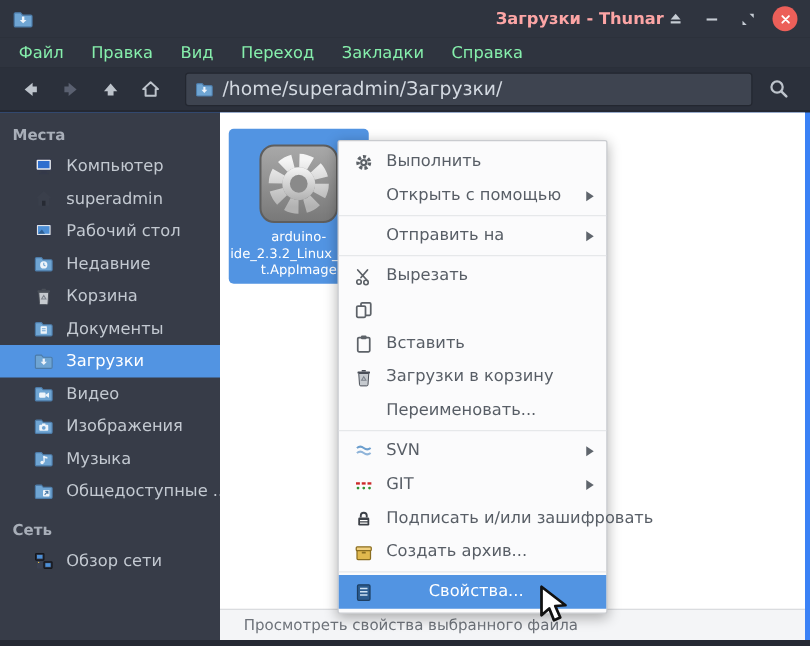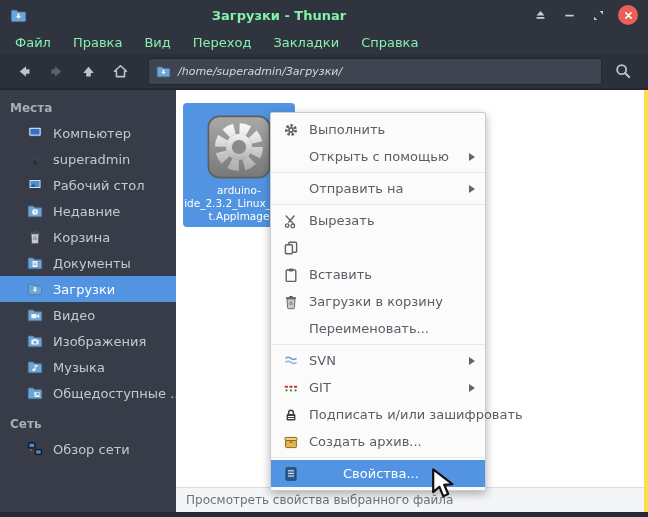--- a/index.html
+++ b/index.html
@@ -1,57 +1,57 @@
 <!DOCTYPE html>
 <html style="--accent: #5294e2; --close: #ec5f59;"><head>
 <meta charset="utf-8">
 <style>
   html,body{margin:0;padding:0;background:#1c1e26;}
   .window{position:relative;width:648px;height:517px;background:#262933;overflow:hidden;
     font-family:"DejaVu Sans","Liberation Sans",sans-serif;-webkit-font-smoothing:antialiased;}
   
   .titlebar{height:30px;background:#2f343f;display:flex;align-items:center;padding:0 10px;}
   .tb-appicon{width:17px;height:17px;flex:none;}
-  .tb-title{flex:1;text-align:center;color:#86efac;font-size:13px;font-weight:bold;}
+  .tb-title{flex:1;text-align:right;color:#fca5a5;font-size:13px;font-weight:bold;}
   .tb-controls{display:flex;align-items:center;gap:11px;}
   .ctrl{width:18px;height:18px;display:flex;align-items:center;justify-content:center;}
   .ctrl svg{width:15px;height:15px;}
   .ctrl.close{width:20px;height:20px;border-radius:50%;background:var(--close,#ec5f59);}
   
   .menubar{height:24px;background:#2f343f;display:flex;align-items:center;padding:0 4px;}
   .mb-item{padding:2px 11px;color:#86efac;font-size:13px;}
   
   .toolbar{height:34px;background:#2b303b;display:flex;align-items:center;padding:0 8px;}
   .nav-btn{width:32px;height:26px;display:flex;align-items:center;justify-content:center;}
   .nav-btn svg{width:17px;height:17px;}
   .path-field{flex:1;height:25px;background:#3e4450;border:1px solid #232730;border-radius:3px;
     display:flex;align-items:center;padding:0 7px;gap:7px;margin:0 4px 0 12px;}
   .path-field svg{width:15px;height:15px;flex:none;}
-  .path-text{color:#d3d9e1;font-size:11px;white-space:nowrap;font-style:italic;}
+  .path-text{color:#d3d9e1;font-size:15px;white-space:nowrap;}
   .search-btn{width:34px;height:27px;display:flex;align-items:center;justify-content:center;}
   .search-btn svg{width:18px;height:18px;}
   
   .body{display:flex;height:424px;box-sizing:border-box;border-top:2px solid #242832;
-    padding-right:4px;background:#fde047;}
+    padding-right:4px;background:#3b82f6;}
   .sidebar{width:176px;flex:none;background:#373c48;padding-top:6px;box-sizing:border-box;overflow:hidden;}
   .sb-header{height:24px;line-height:24px;padding-left:10px;color:#a8aeb8;font-weight:bold;font-size:12px;}
   .sb-section.later .sb-header{margin-top:6px;}
   .sb-item{height:26px;display:flex;align-items:center;padding-left:27px;gap:10px;
     color:#c3c9d1;font-size:13px;white-space:nowrap;}
   .sb-item.selected{background:var(--accent,#5294e2);color:#fff;}
   .sb-icon{width:16px;height:16px;flex:none;}
   .sb-icon svg{width:16px;height:16px;display:block;}
   .main-col{flex:1;display:flex;flex-direction:column;background:#ffffff;min-width:0;}
   .main{flex:1;position:relative;}
   .file-tile{position:absolute;left:7px;top:13px;width:112px;background:var(--accent,#5294e2);
     border-radius:4px;padding:9px 0 4px;display:flex;flex-direction:column;align-items:center;}
   .file-icon{width:70px;height:70px;margin-bottom:2px;}
   .file-name{color:#fff;font-size:10.5px;line-height:13px;text-align:center;white-space:nowrap;}
   .statusbar{height:24px;background:#f4f5f7;border-top:1px solid #dadcdf;display:flex;
-    align-items:center;padding-left:10px;color:#6e737a;font-size:12px;}
+    align-items:center;padding-left:19px;color:#6e737a;font-size:12px;}
   
   .context-menu{position:absolute;left:270px;top:112px;width:216px;box-sizing:border-box;
     background:#fbfbfc;border:1px solid #c9cbcf;border-radius:2px;
     box-shadow:0 3px 10px rgba(0,0,0,.3);padding:3px 0;z-index:10;}
   .menu-item{height:27px;display:flex;align-items:center;padding:0 10px 0 12px;gap:10px;
     color:#585e66;font-size:13px;}
   .menu-item.highlighted{background:var(--accent,#5294e2);color:#fff;gap:44px;}
   .mi-icon{width:16px;height:16px;flex:none;}
   .mi-icon svg{width:16px;height:16px;display:block;}
   .mi-label{flex:1;white-space:nowrap;}

